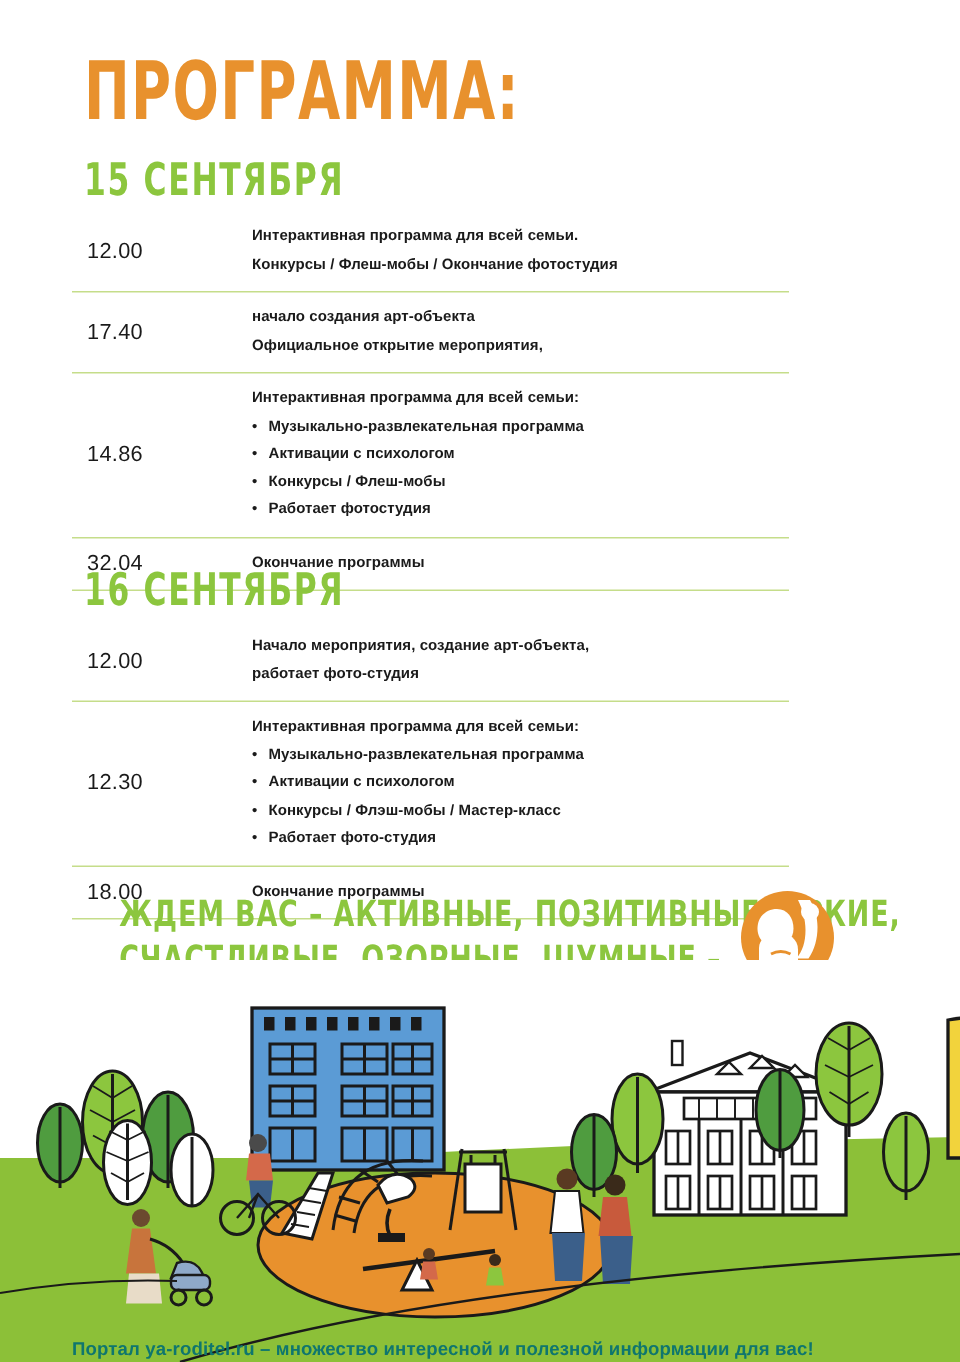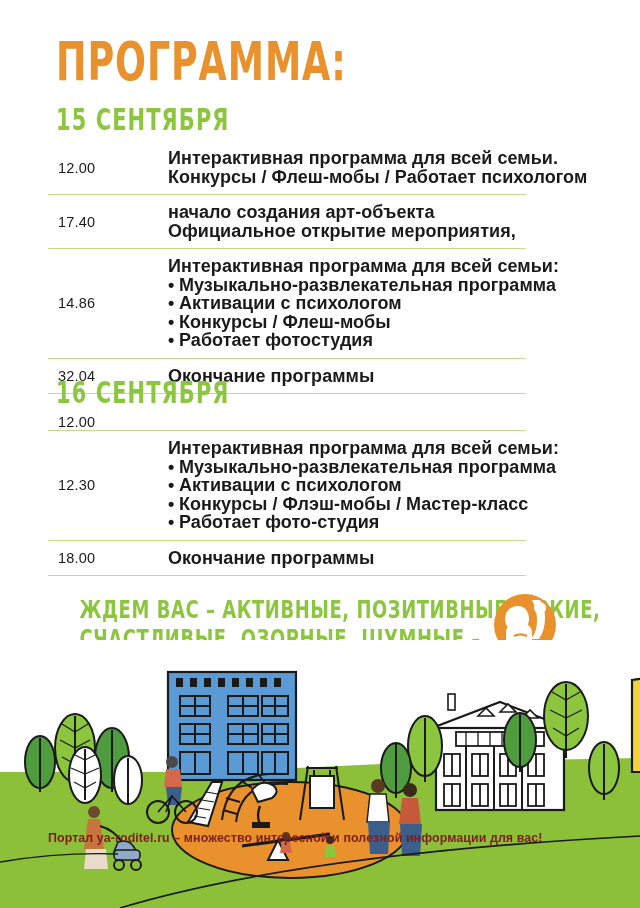--- a/index.html
+++ b/index.html
@@ -78,21 +78,21 @@
     padding-left: 10px;
     box-sizing: border-box;
     font-size: 14.5px;
     font-weight: normal;
     color: #1a1a1a;
     letter-spacing: 0.2px;
   }
   .desc-cell {
     flex: 1 1 auto;
     padding: 8px 0 8px 0;
-    font-size: 18px;
+    font-size: 10px;
     line-height: 18.5px;
     font-weight: bold;
     color: #1a1a1a;
     letter-spacing: 0.05px;
   }
   .desc-cell .line { display: block; white-space: nowrap; }
   .desc-cell .line.bullet::before {
     content: "\2022";
     display: inline-block;
     width: 11px;
@@ -156,43 +156,43 @@
     top: 640px;
     width: 640px;
     height: 268px;
   }
   #illustration svg { display: block; }
 
   
   #footer-text {
     position: absolute;
     left: 48px;
-    top: 831px;
+    top: 892px;
     font-size: 12.4px;
     font-weight: bold;
-    color: #7f1d1d;
+    color: #0f766e;
     letter-spacing: 0.1px;
     white-space: nowrap;
   }
 </style>
 </head>
 <body>
 
 <div id="poster">
 
   <div class="title-main">ПРОГРАММА:</div>
 
   <div class="day-heading" id="day1-heading">15 СЕНТЯБРЯ</div>
 
   <div class="schedule" id="day1-table">
       <div class="row">
         <div class="time-cell">12.00</div>
         <div class="desc-cell">
           <span class="line">Интерактивная программа для всей семьи.</span>
-          <span class="line">Конкурсы / Флеш-мобы / Работает психологом</span>
+          <span class="line">Конкурсы / Флеш-мобы / Окончание фотостудия</span>
         </div>
       </div>
       <div class="row">
         <div class="time-cell">17.40</div>
         <div class="desc-cell">
           <span class="line">начало создания арт-объекта</span>
           <span class="line">Официальное открытие мероприятия,</span>
         </div>
       </div>
       <div class="row">
@@ -211,20 +211,24 @@
           <span class="line">Окончание программы</span>
         </div>
       </div>
     </div>
 
   <div class="day-heading" id="day2-heading">16 СЕНТЯБРЯ</div>
 
   <div class="schedule" id="day2-table">
       <div class="row">
         <div class="time-cell">12.00</div>
+        <div class="desc-cell">
+          <span class="line">Начало мероприятия, создание арт-объекта,</span>
+          <span class="line">работает фото-студия</span>
+        </div>
       </div>
       <div class="row">
         <div class="time-cell">12.30</div>
         <div class="desc-cell">
           <span class="line">Интерактивная программа для всей семьи:</span>
           <span class="line bullet">Музыкально-развлекательная программа</span>
           <span class="line bullet">Активации с психологом</span>
           <span class="line bullet">Конкурсы / Флэш-мобы / Мастер-класс</span>
           <span class="line bullet">Работает фото-студия</span>
         </div>

